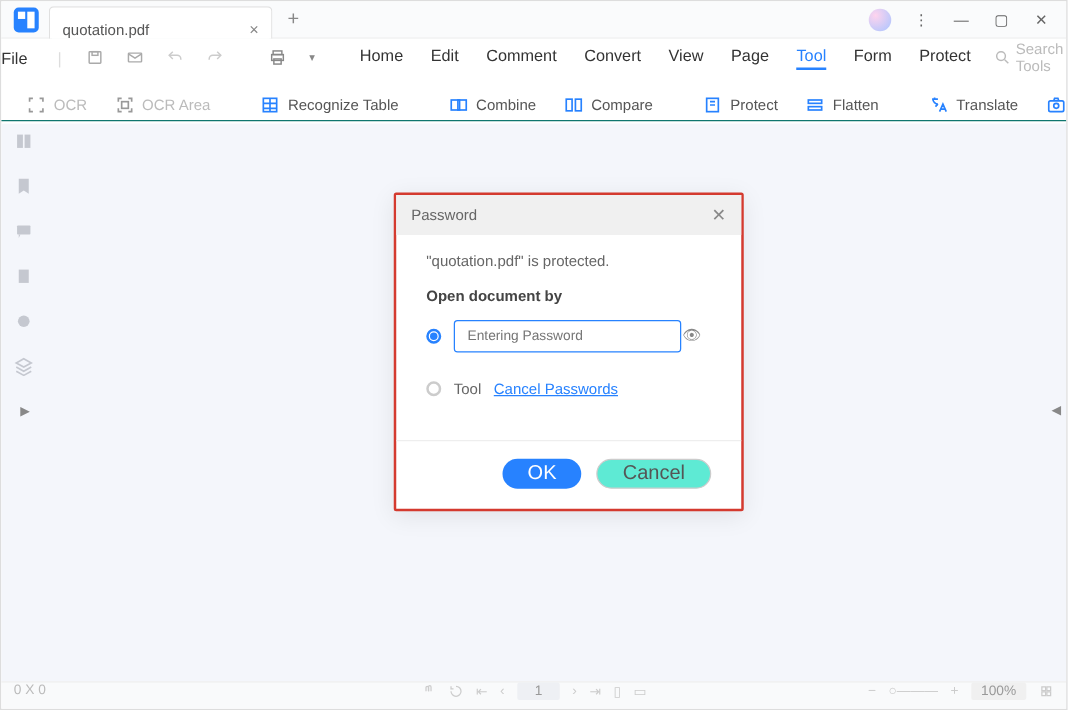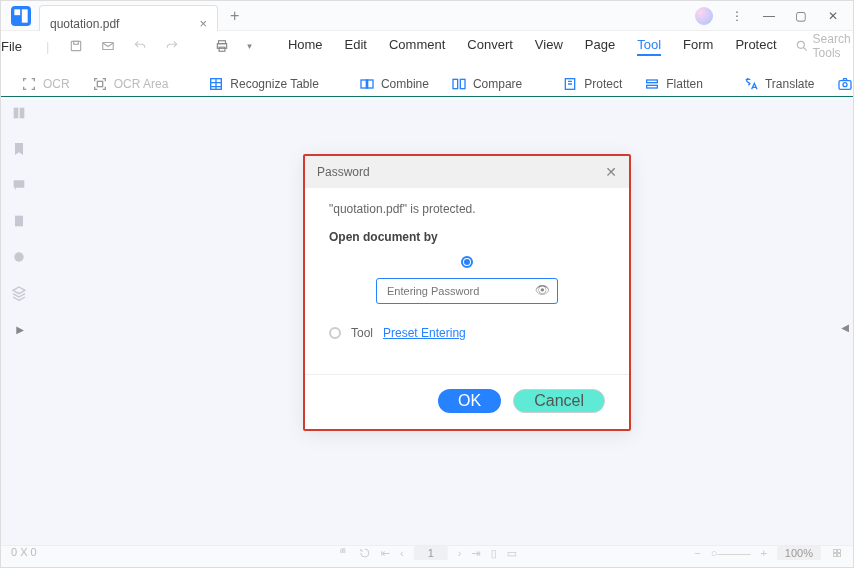--- a/index.html
+++ b/index.html
@@ -39,27 +39,27 @@
 
 .workspace { position: absolute; top: 98px; left: 0; right: 0; bottom: 22px; background: #f4f6fb; display: flex; }
 .left-rail { width: 38px; display: flex; flex-direction: column; align-items: center; padding-top: 6px; gap: 18px; }
 .rail-icon { width: 18px; height: 18px; color: #c5c8d0; cursor:pointer;}
 .rail-icon svg { width:16px; height:16px; }
 .left-chevron { margin-top: auto; margin-bottom: 210px; color:#888; font-size:10px;}
 .right-chevron { position:absolute; right:4px; top: 50%; color:#888; font-size:10px;}
 .canvas { flex: 1; background: #f4f6fb; position: relative; }
 
 
-.dialog { position: absolute; left: 264px; top: 55px; width: 328px; background: #fff; border: 2px solid #d43a2f; border-radius: 2px; box-shadow: 0 4px 20px rgba(0,0,0,0.08);}
+.dialog { position: absolute; left: 276px; top: 55px; width: 280px; background: #fff; border: 2px solid #d43a2f; border-radius: 2px; box-shadow: 0 4px 20px rgba(0,0,0,0.08);}
 .dialog-header { height: 32px; background: #f0f0f0; display:flex; align-items:center; padding: 0 12px; font-size:12px; color:#666;}
 .dialog-close { margin-left:auto; color:#888; cursor:pointer; font-size:14px;}
 .dialog-body { padding: 14px 24px 10px; font-size: 12px; color:#555;}
 .dialog-msg { color:#666; margin-bottom: 14px;}
 .dialog-label { font-weight: 600; color:#444; margin-bottom: 12px;}
-.radio-row { display:flex; align-items:center; gap:10px; margin-bottom: 20px; flex-direction: column;}
+.radio-row { display:flex; align-items:center; gap:10px; margin-bottom: 20px;}
 .radio { width:12px; height:12px; border: 2px solid #2782ff; border-radius:50%; display:flex;align-items:center;justify-content:center; flex-shrink:0;}
 .radio.checked::after { content:''; width:6px; height:6px; background:#2782ff; border-radius:50%;}
 .radio.unchecked { border-color:#ccc;}
 .pw-input { flex:1; border: 1.5px solid #2782ff; border-radius:3px; height: 26px; padding: 0 28px 0 10px; font-size: 11px; color:#999; outline:none; position:relative;}
 .pw-wrap { position: relative; flex:1;}
 .eye { position:absolute; right:8px; top:5px; color:#888; font-size:12px;}
 .radio-row2 { display:flex; align-items:center; gap:10px; margin-bottom: 24px; margin-top: 22px;}
 .using { color:#666;}
 .preset-link { color:#2782ff; text-decoration: underline; cursor:pointer;}
 .dialog-footer { border-top: 1px solid #eee; padding: 14px 24px 16px; display:flex; justify-content:flex-end; gap:12px;}
@@ -289,21 +289,21 @@
         <div class="radio-row">
           <div class="radio checked"></div>
           <div class="pw-wrap">
             <input class="pw-input" placeholder="Entering Password" style="">
             <span class="eye">👁</span>
           </div>
         </div>
         <div class="radio-row2">
           <div class="radio unchecked"></div>
           <span class="using">Tool</span>
-          <span class="preset-link">Preset Entering</span>
+          <span class="preset-link">Cancel Passwords</span>
         </div>
       </div>
       <div class="dialog-footer">
         <button class="btn btn-primary">OK</button>
         <button class="btn btn-secondary">Cancel</button>
       </div>
     </div>
 
   </div>
   <div class="right-chevron">◀</div>

